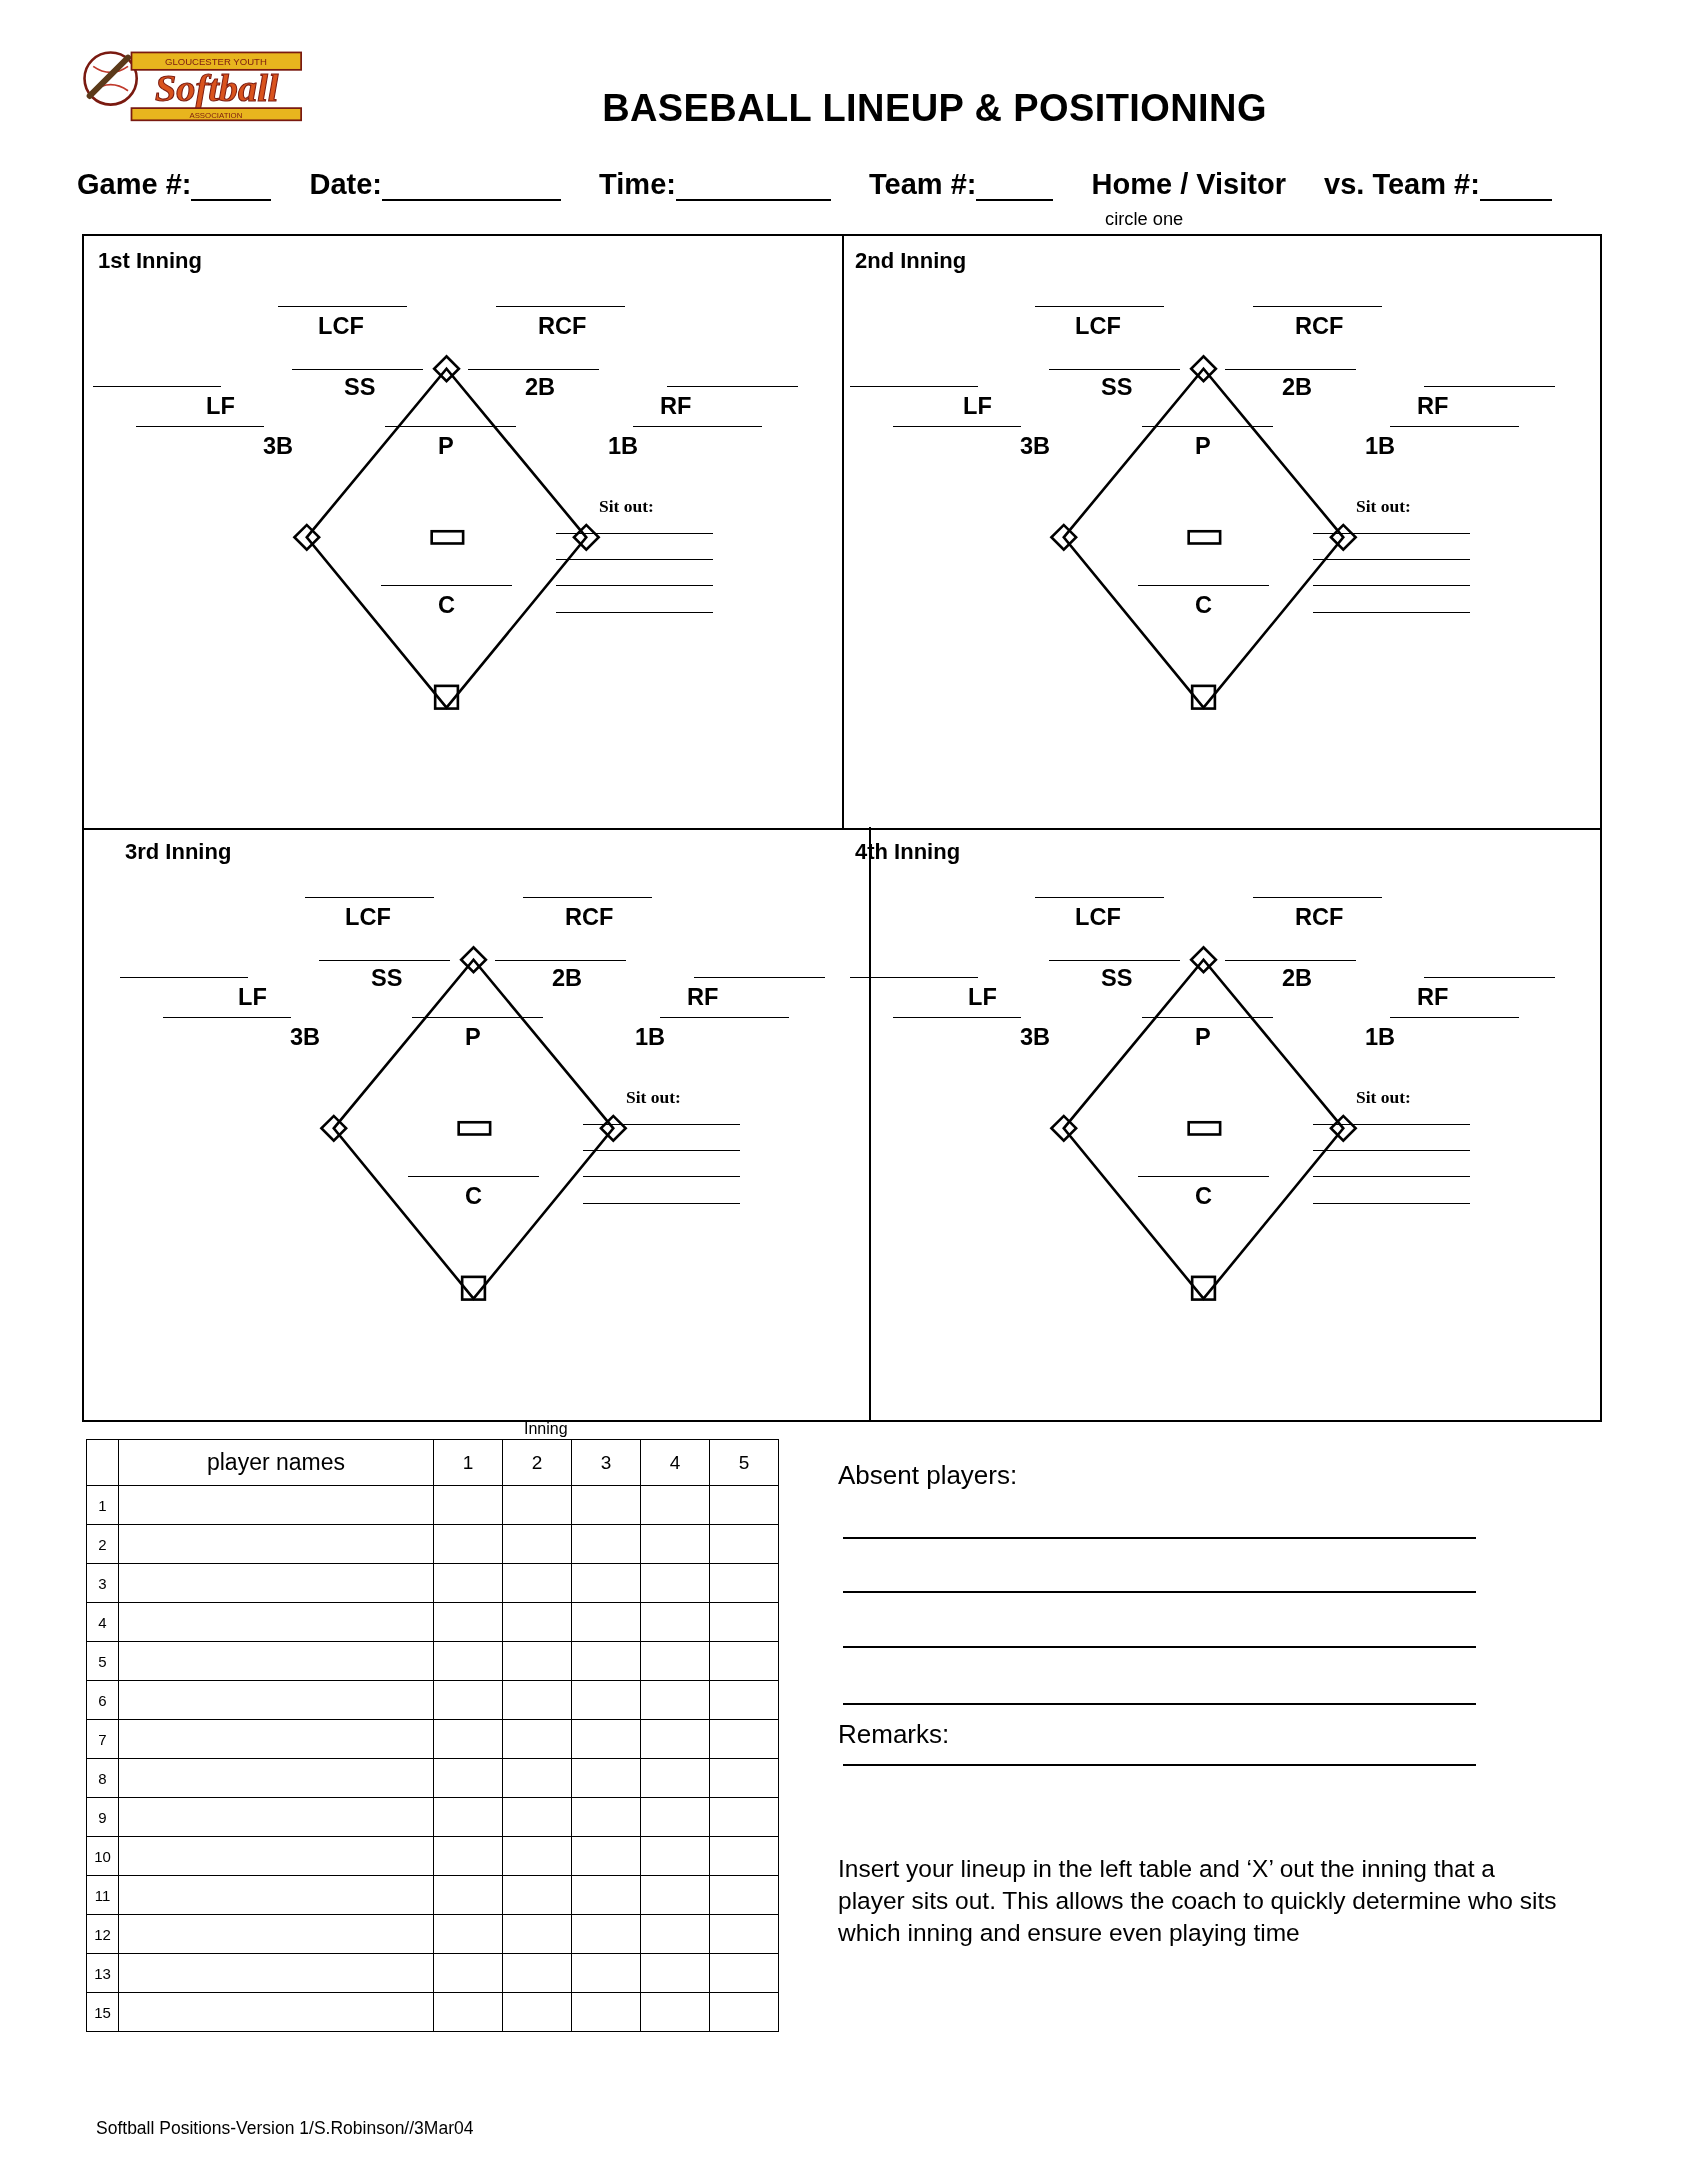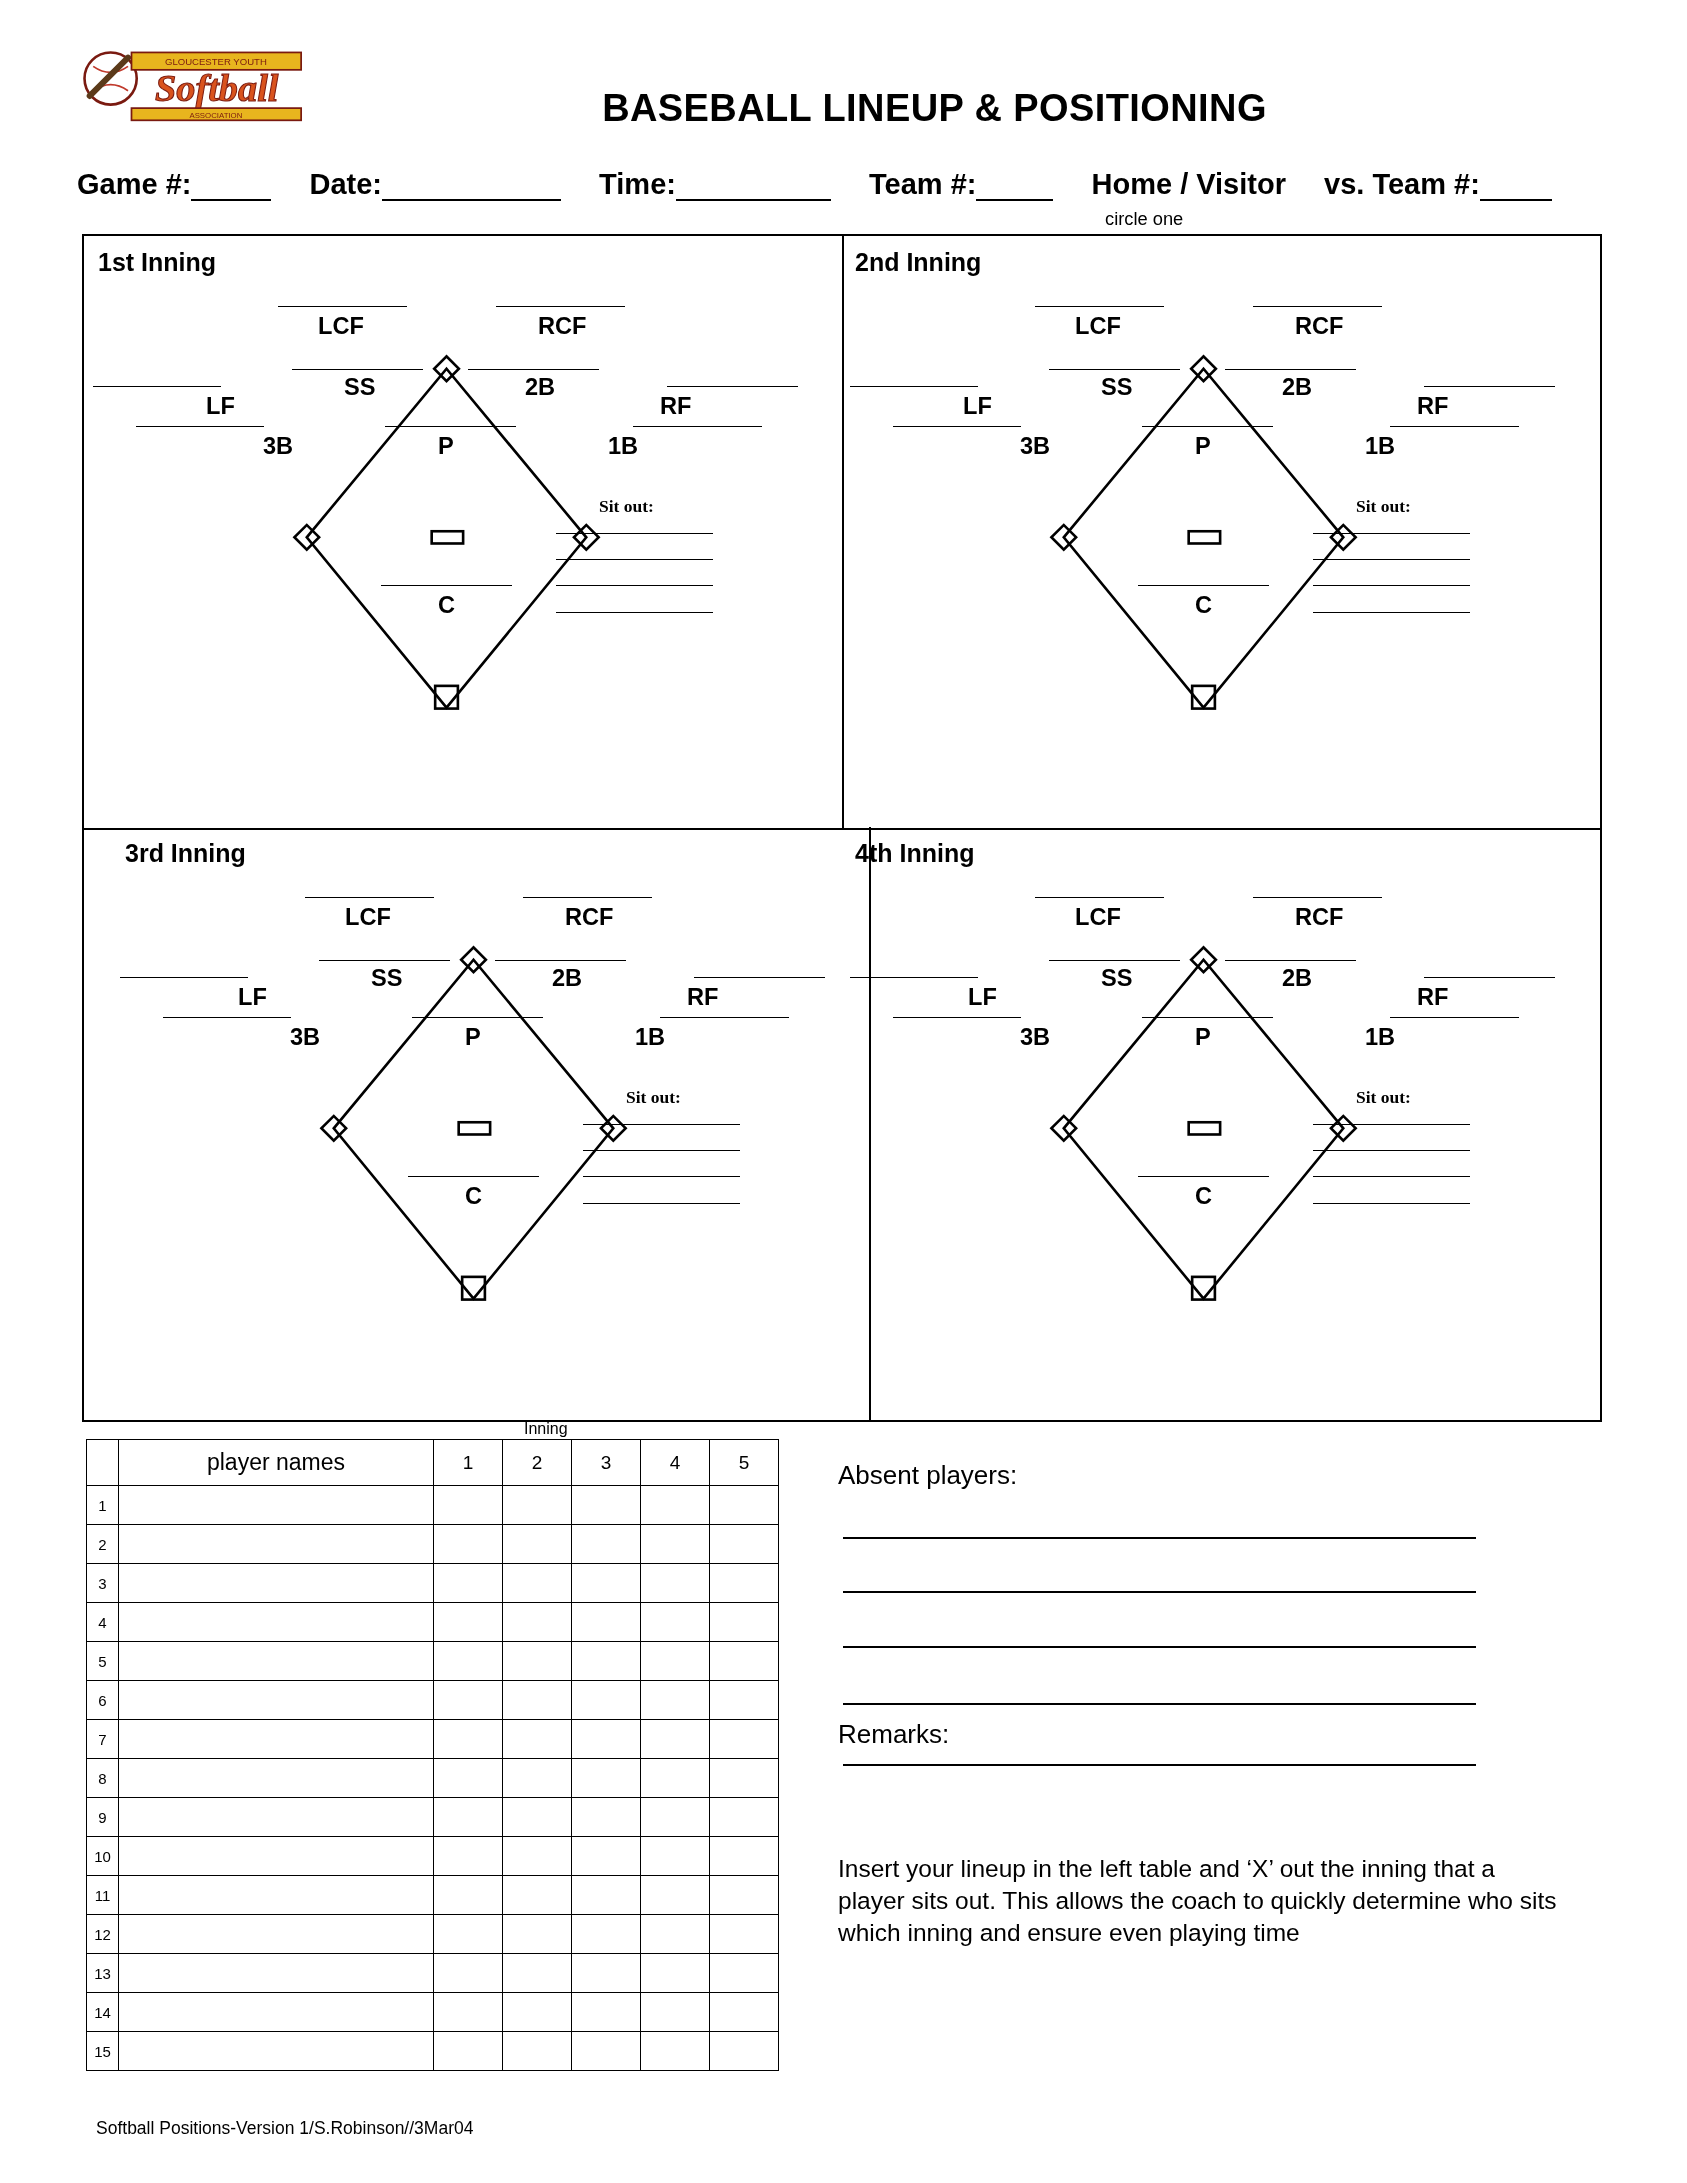--- a/index.html
+++ b/index.html
@@ -85,21 +85,21 @@
   }
   .cell.c1 { left: 0; top: 0; border-right: 2.6px solid #000; border-bottom: 2.6px solid #000;}
   .cell.c2 { left: 757px; top: 0; border-bottom: 2.6px solid #000;}
   .cell.c3 { left: 0; top: 591px; border-right: 2.6px solid #000; margin-left: 27px;}
   .cell.c4 { left: 757px; top: 591px; }
 
   .inning-label {
     position: absolute;
     left: 14px;
     top: 12.2px;
-    font-size: 25px;
+    font-size: 22px;
     font-weight: bold;
   }
 
   .diamond-wrap {
     position: absolute;
     left: 0; top: 0;
     width: 760px; height: 594px;
   }
   .diamond-wrap svg { display:block; }
 
@@ -509,29 +509,20 @@
         <tr>
             <td class="num-col">13</td>
             <td class="name-col"></td>
             <td class="inn-col"></td>
             <td class="inn-col"></td>
             <td class="inn-col"></td>
             <td class="inn-col"></td>
             <td class="inn-col"></td>
           </tr>
         <tr>
-            <td class="num-col">14</td>
-            <td class="name-col"></td>
-            <td class="inn-col"></td>
-            <td class="inn-col"></td>
-            <td class="inn-col"></td>
-            <td class="inn-col"></td>
-            <td class="inn-col"></td>
-          </tr>
-        <tr>
             <td class="num-col">15</td>
             <td class="name-col"></td>
             <td class="inn-col"></td>
             <td class="inn-col"></td>
             <td class="inn-col"></td>
             <td class="inn-col"></td>
             <td class="inn-col"></td>
           </tr>
       </tbody>
     </table>

